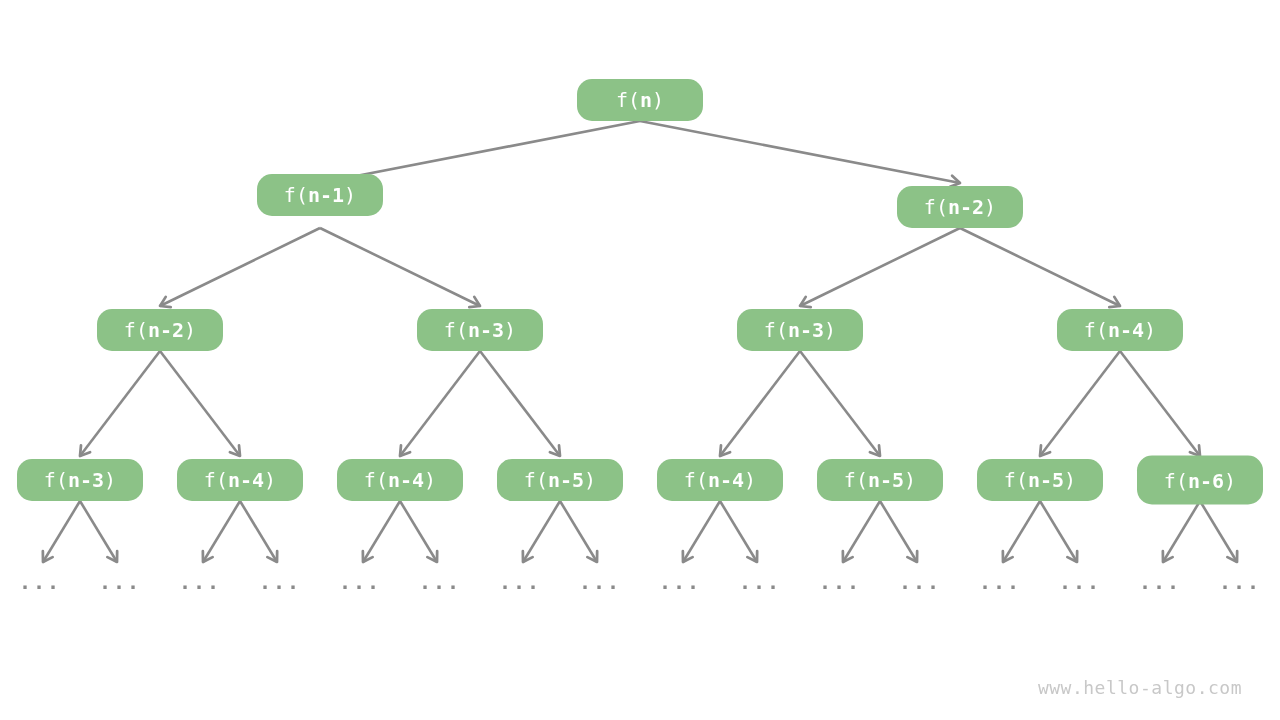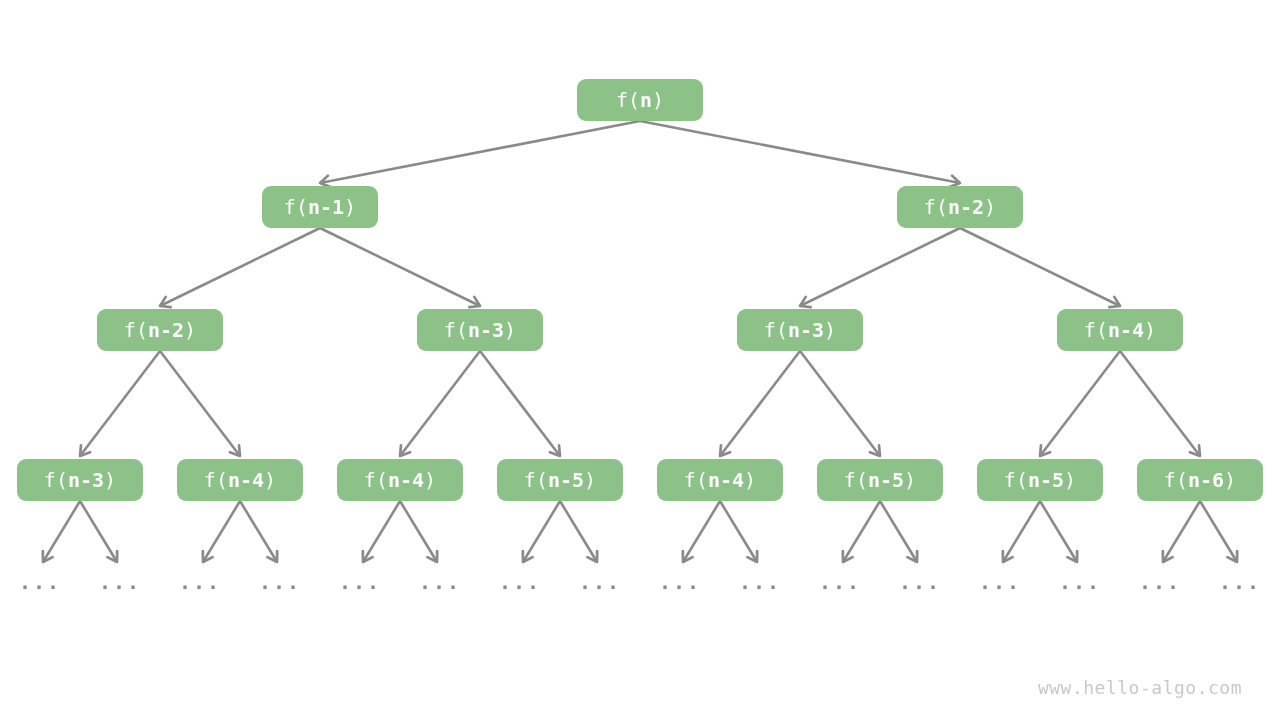--- a/index.html
+++ b/index.html
@@ -10,21 +10,21 @@
     font-family:"DejaVu Sans Mono","Liberation Mono",monospace;
     overflow:hidden;
   }
   #edges-svg{position:absolute;left:0;top:0;width:1280px;height:720px;}
   .node{
     position:absolute;
     transform:translate(-50%,-50%);
     display:flex;align-items:center;justify-content:center;
     background:var(--node-fill,#8cc287);
     color:var(--node-text,#ffffff);
-    border-radius:9px;
+    border-radius:15px;
     font-size:20px;
     letter-spacing:0px;
     white-space:nowrap;
   }
   .node .bold{font-weight:bold;}
   .leaf{
     position:absolute;
     transform:translateX(-50%);
     color:var(--leaf-text,#8a8a8a);
     font-weight:bold;
@@ -81,21 +81,21 @@
         <line x1="1040" y1="501" x2="1077" y2="562" stroke="#8a8a8a" stroke-width="2.6" marker-end="url(#arrowhead)"></line>
         <line x1="1200" y1="501" x2="1163" y2="562" stroke="#8a8a8a" stroke-width="2.6" marker-end="url(#arrowhead)"></line>
         <line x1="1200" y1="501" x2="1237" y2="562" stroke="#8a8a8a" stroke-width="2.6" marker-end="url(#arrowhead)"></line>
       </g>
   </svg>
 
   <div id="nodes-layer">
       <div class="node" style="left: 640px; top: 100px; width: 126px; height: 42px;">
         <span><span>f(</span><span class="bold">n</span><span>)</span></span>
       </div>
-      <div class="node" style="left: 320px; top: 207px; width: 116px; height: 42px;">
+      <div class="node" style="left: 320px; top: 195px; width: 126px; height: 42px;">
         <span><span>f(</span><span class="bold">n-1</span><span>)</span></span>
       </div>
       <div class="node" style="left: 960px; top: 207px; width: 126px; height: 42px;">
         <span><span>f(</span><span class="bold">n-2</span><span>)</span></span>
       </div>
       <div class="node" style="left: 160px; top: 330px; width: 126px; height: 42px;">
         <span><span>f(</span><span class="bold">n-2</span><span>)</span></span>
       </div>
       <div class="node" style="left: 480px; top: 330px; width: 126px; height: 42px;">
         <span><span>f(</span><span class="bold">n-3</span><span>)</span></span>
@@ -120,21 +120,21 @@
       </div>
       <div class="node" style="left: 720px; top: 480px; width: 126px; height: 42px;">
         <span><span>f(</span><span class="bold">n-4</span><span>)</span></span>
       </div>
       <div class="node" style="left: 880px; top: 480px; width: 126px; height: 42px;">
         <span><span>f(</span><span class="bold">n-5</span><span>)</span></span>
       </div>
       <div class="node" style="left: 1040px; top: 480px; width: 126px; height: 42px;">
         <span><span>f(</span><span class="bold">n-5</span><span>)</span></span>
       </div>
-      <div class="node" style="left: 1200px; top: 480px; width: 126px; height: 42px;">
+      <div class="node" style="left: 1200px; top: 480px; width: 126px; height: 49px;">
         <span><span>f(</span><span class="bold">n-6</span><span>)</span></span>
       </div>
     </div>
   <div id="leaves-layer">
       <div class="leaf" style="left: 40px; top: 570px;">...</div>
       <div class="leaf" style="left: 120px; top: 570px;">...</div>
       <div class="leaf" style="left: 200px; top: 570px;">...</div>
       <div class="leaf" style="left: 280px; top: 570px;">...</div>
       <div class="leaf" style="left: 360px; top: 570px;">...</div>
       <div class="leaf" style="left: 440px; top: 570px;">...</div>

